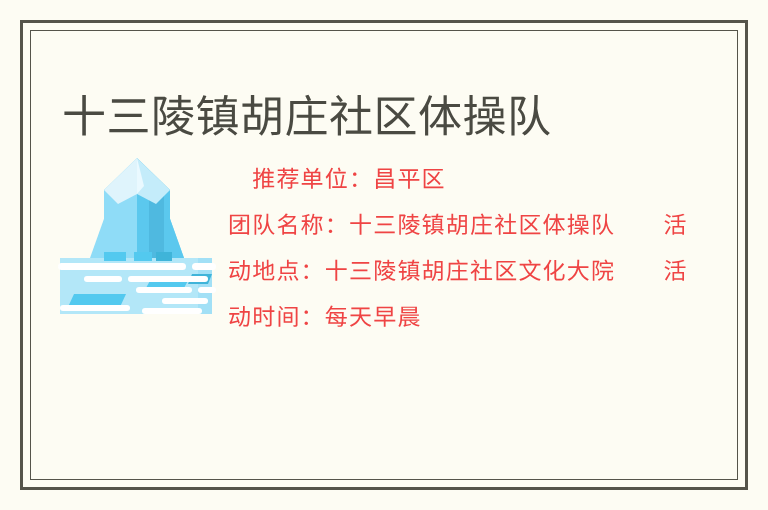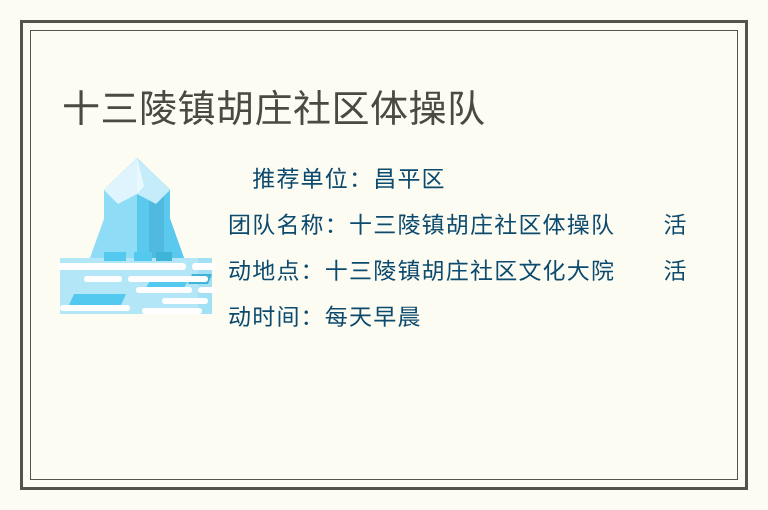--- a/index.html
+++ b/index.html
@@ -45,21 +45,21 @@
     box-sizing: border-box;
     pointer-events: none;
   }
 
   
   .title {
     position: absolute;
     left: 62px;
     top: 62px;
     width: 620px;
-    font-size: 38px;
+    font-size: 44px;
     line-height: 1.18;
     color: #4a4a42;
     letter-spacing: 0.5px;
     font-weight: 400;
     font-family: "DejaVu Sans", "Liberation Sans", sans-serif;
     white-space: nowrap;
   }
 
   
   .content {
@@ -79,21 +79,21 @@
     margin-left: 4px;
     margin-top: 2px;
   }
 
   .body-text {
     flex: 1 1 auto;
     margin-left: 8px;
     margin-top: 16px;
     font-size: 23px;
     line-height: 46px;
-    color: #0c4a6e;
+    color: #ef4444;
     letter-spacing: 1.2px;
     white-space: pre-wrap;
     font-family: "DejaVu Sans", "Liberation Sans", sans-serif;
   }
 
   
   .illustration svg {
     display: block;
     width: 168px;
     height: 172px;

